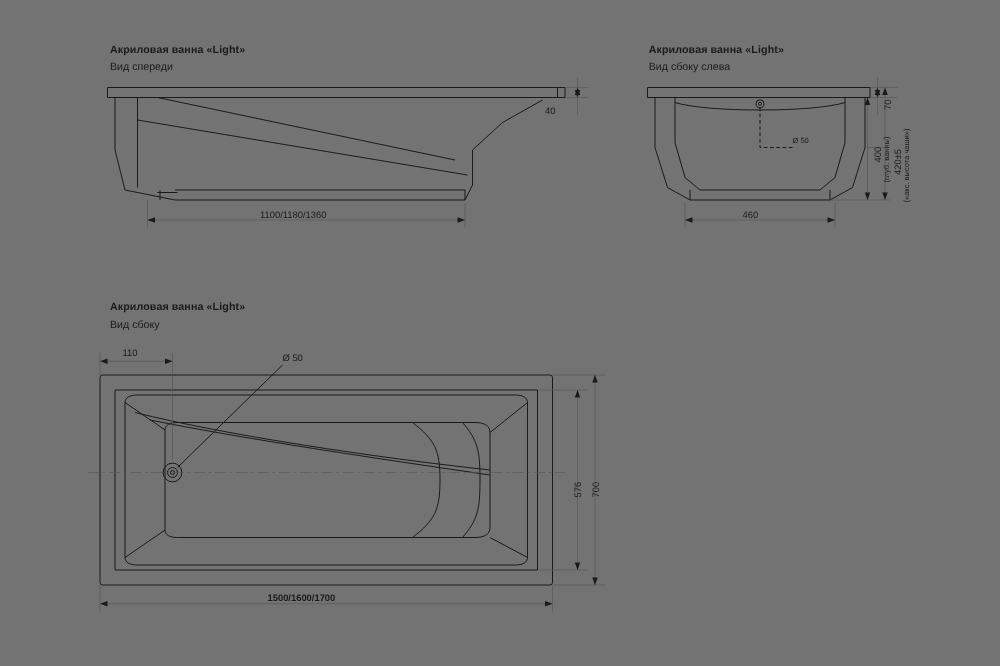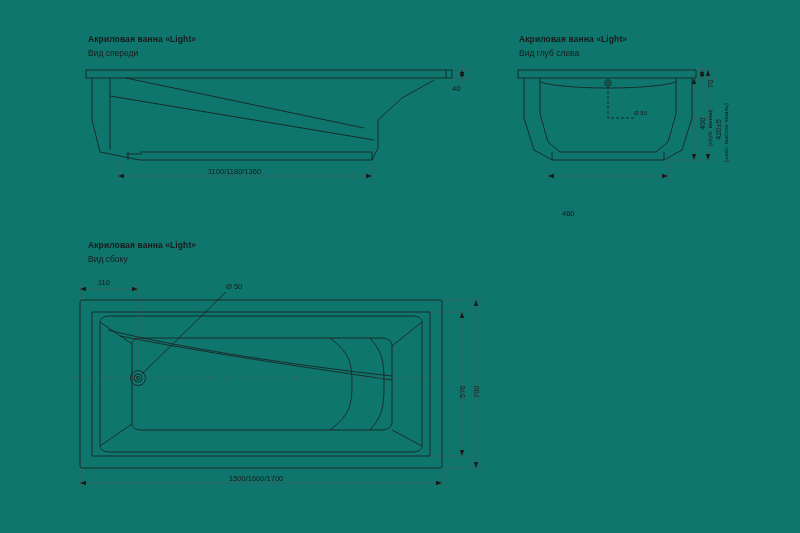--- a/index.html
+++ b/index.html
@@ -7,21 +7,21 @@
     padding: 0;
     background: #ffffff;
   }
   body {
     font-family: "Liberation Sans", sans-serif;
   }
   #sheet {
     position: relative;
     width: 800px;
     height: 533px;
-    background: #0f766e;
+    background: #737373;
     overflow: hidden;
   }
   .title {
     position: absolute;
     font-size: 8.5px;
     font-weight: bold;
     color: #1a1a1a;
     letter-spacing: 0.1px;
     white-space: nowrap;
   }
@@ -94,24 +94,24 @@
       <path d="M452,70 L470,70"></path>
       <path d="M452,78 L470,78"></path>
       <path d="M462,62 L462,70"></path>
       <path d="M462,78 L462,92"></path>
       <path d="M462,70 l-2.2,6 h4.4 z" fill="#1a1a1a" stroke="none"></path>
       <path d="M462,78 l-2.2,-6 h4.4 z" fill="#1a1a1a" stroke="none"></path>
     </g>
   </svg>
 
   <div class="dim" style="left:208px; top:167px;">1100/1180/1360</div>
-  <div class="dim" style="left:452px; top:84px;">40</div>
+  <div class="dim" style="left:436px; top:84px;">40</div>
 
   <div class="title" style="left:519px; top:34px;">Акриловая ванна «Light»</div>
-  <div class="subtitle" style="left:519px; top:48px;">Вид глуб слева</div>
+  <div class="subtitle" style="left:519px; top:48px;">Вид сбоку слева</div>
 
   <svg width="800" height="533">
     <g fill="none" stroke="#1a1a1a" stroke-width="0.8">
 
       <path d="M518,70 L696,70 L696,78 L518,78 Z"></path>
 
       <path d="M524,78 L524,118 L534,150 L552,160 L664,160 L682,150 L692,118 L692,78"></path>
 
       <path d="M540,78 L540,114 L548,142 L560,152 L656,152 L668,142 L676,114 L676,78"></path>
 
@@ -146,21 +146,21 @@
       <path d="M694,78 L694,160"></path>
       <path d="M694,78 l-2.2,6 h4.4 z" fill="#1a1a1a" stroke="none"></path>
       <path d="M694,160 l-2.2,-6 h4.4 z" fill="#1a1a1a" stroke="none"></path>
 
       <path d="M708,70 L708,160"></path>
       <path d="M708,70 l-2.2,6 h4.4 z" fill="#1a1a1a" stroke="none"></path>
       <path d="M708,160 l-2.2,-6 h4.4 z" fill="#1a1a1a" stroke="none"></path>
     </g>
   </svg>
 
-  <div class="dim" style="left:562px; top:167px;margin-top:42px;">460</div>
+  <div class="dim" style="left:594px; top:167px;">460</div>
   <div class="dim vert" style="left:706px; top:88px;">70</div>
   <div class="dim vert" style="left:698px; top:130px;">400</div>
   <div class="dim-sm vert" style="left:707px; top:146px;">(глуб. ванны)</div>
   <div class="dim vert" style="left:714px; top:140px;">420±5</div>
   <div class="dim-sm vert" style="left:723px; top:162px;">(«акс. высота чаши»)</div>
   <div class="dim-sm" style="left:634px; top:110px;">Ø 50</div>
 
   <div class="title" style="left:88px; top:240px;">Акриловая ванна «Light»</div>
   <div class="subtitle" style="left:88px; top:254px;">Вид сбоку</div>
 
@@ -220,15 +220,15 @@
       <path d="M80,483 L442,483"></path>
       <path d="M80,483 l6,-2.2 v4.4 z" fill="#1a1a1a" stroke="none"></path>
       <path d="M442,483 l-6,-2.2 v4.4 z" fill="#1a1a1a" stroke="none"></path>
     </g>
   </svg>
 
   <div class="dim" style="left:98px; top:278px;">110</div>
   <div class="dim" style="left:226px; top:282px;">Ø 50</div>
   <div class="dim vert" style="left:458px; top:398px;">576</div>
   <div class="dim vert" style="left:472px; top:398px;">700</div>
-  <div class="dim" style="left:229px; top:474px;">1500/1600/1700</div>
+  <div class="dim" style="left:214px; top:474px;font-weight:bold;">1500/1600/1700</div>
 
 </div>
 
 </body></html>

